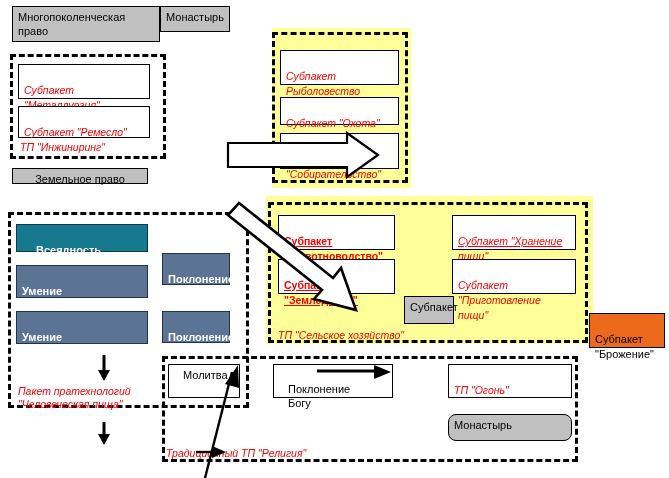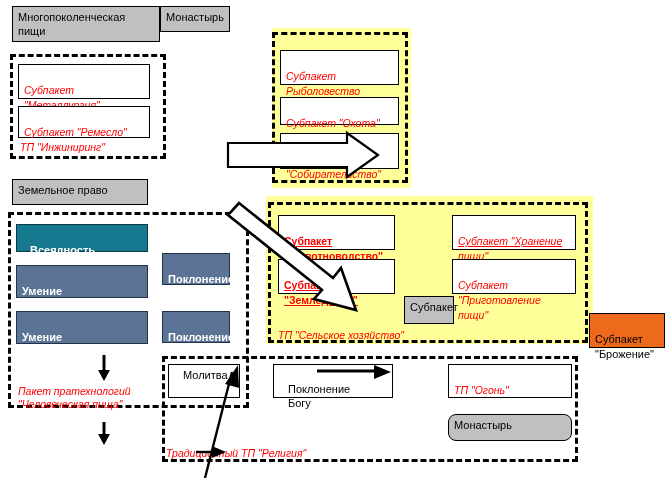--- a/index.html
+++ b/index.html
@@ -53,21 +53,21 @@
     color: #000000;
     padding: 3px 5px;
     line-height: 15px;
   }
   .teal-box {
     background: #17798f;
     border: 1px solid #0b3b46;
     color: #ffffff;
     font-size: 11px;
     font-weight: bold;
-    padding: 3px 13px;
+    padding: 3px 19px;
     line-height: 15px;
   }
   .slate-box {
     background: #5b7496;
     border: 1px solid #233348;
     color: #ffffff;
     font-size: 11px;
     font-weight: bold;
     padding: 3px 5px;
     line-height: 15px;
@@ -93,41 +93,41 @@
     width: 669px; height: 478px;
     pointer-events: none;
   }
 </style>
 </head>
 <body>
 
 <div id="canvas">
 
   <div class="abs gray-box" style="left:12px; top:6px; width:148px; height:36px;">
-    <span>Многопоколенческая пищи</span>
+    <span>Многопоколенческая право</span>
   </div>
 
   <div class="abs gray-box" style="left:160px; top:6px; width:70px; height:26px;">
     <span>Монастырь</span>
   </div>
 
   <div class="abs dashed-group" style="left:10px; top:54px; width:156px; height:105px;"></div>
 
   <div class="abs red-box" style="left:18px; top:64px; width:132px; height:35px; white-space:pre-line;">
     <span>Субпакет
 "Металлургия"</span>
   </div>
 
   <div class="abs red-box" style="left:18px; top:106px; width:132px; height:32px; white-space:pre-line;">
     <span>Субпакет "Ремесло"</span>
   </div>
 
   <div class="group-caption" style="left:20px; top:141px;">ТП "Инжиниринг"</div>
 
-  <div class="abs gray-box" style="left:12px; top:179px; width:136px; height:26px;">
+  <div class="abs gray-box" style="left:12px; top:168px; width:136px; height:16px;text-align:center;">
     <span>Земельное право</span>
   </div>
 
   <div class="abs yellow-fill" style="left:272px; top:28px; width:139px; height:160px;"></div>
   <div class="abs dashed-group" style="left:272px; top:32px; width:136px; height:151px;"></div>
 
   <div class="abs red-box" style="left:280px; top:50px; width:119px; height:35px; white-space:pre-line;">
     <span>Субпакет
 Рыболовество</span>
   </div>

